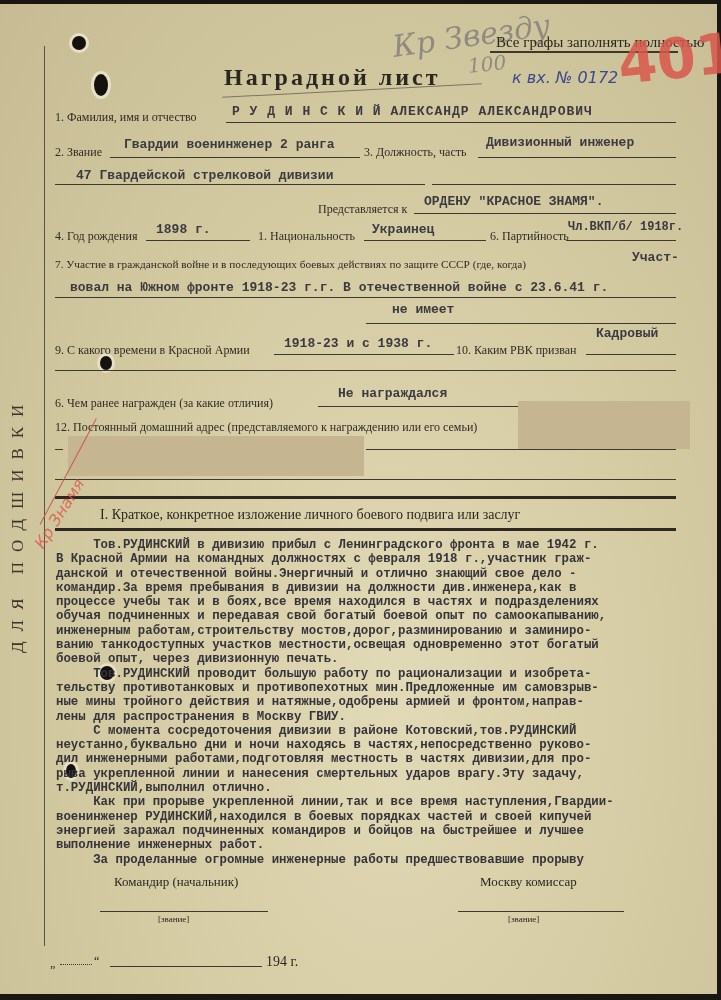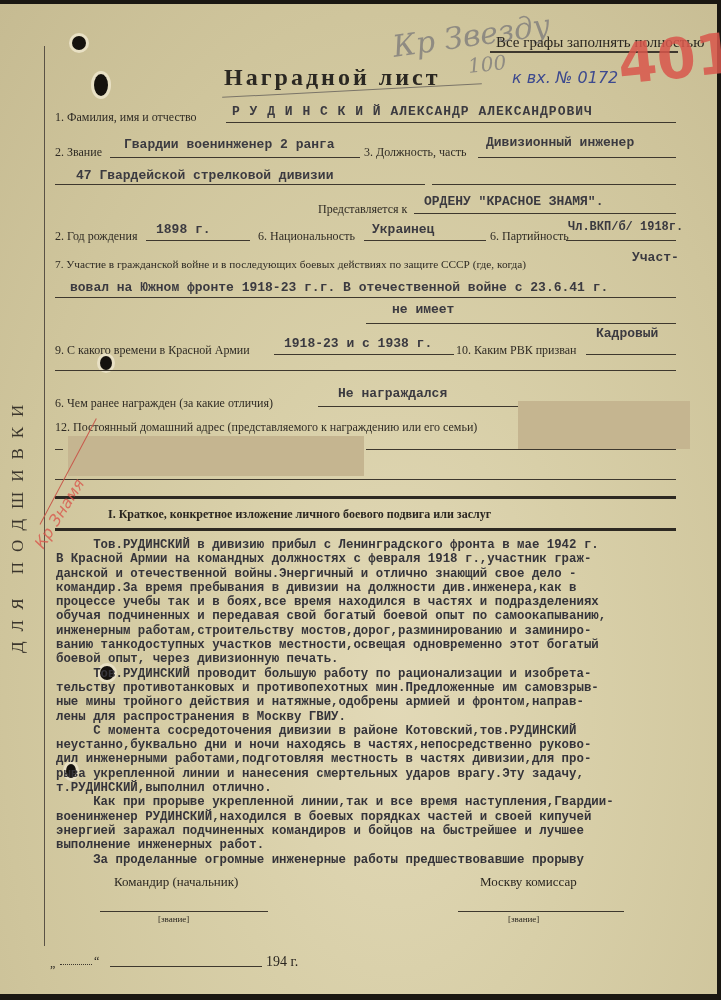--- a/index.html
+++ b/index.html
@@ -68,24 +68,24 @@
   <div class="abs typed" style="left:486px;top:131px;">Дивизионный инженер</div>
   <div class="rule" style="left:478px;top:153px;width:198px;"></div>
   <div class="abs typed" style="left:76px;top:164px;">47 Гвардейской стрелковой дивизии</div>
   <div class="rule" style="left:55px;top:180px;width:370px;"></div>
   <div class="rule" style="left:432px;top:180px;width:244px;"></div>
 
   <div class="abs label" style="left:318px;top:198px;">Представляется к</div>
   <div class="abs typed" style="left:424px;top:190px;">ОРДЕНУ "КРАСНОЕ ЗНАМЯ".</div>
   <div class="rule" style="left:414px;top:209px;width:262px;"></div>
 
-  <div class="abs label" style="left:55px;top:225px;">2. Год рождения</div>
+  <div class="abs label" style="left:55px;top:225px;">4. Год рождения</div>
   <div class="abs typed" style="left:156px;top:218px;">1898 г.</div>
   <div class="rule" style="left:146px;top:236px;width:104px;"></div>
-  <div class="abs label" style="left:258px;top:225px;">6. Национальность</div>
+  <div class="abs label" style="left:258px;top:225px;">1. Национальность</div>
   <div class="abs typed" style="left:372px;top:218px;">Украинец</div>
   <div class="rule" style="left:364px;top:236px;width:122px;"></div>
   <div class="abs label" style="left:490px;top:225px;">6. Партийность</div>
   <div class="abs typed" style="left:568px;top:216px;font-size:12px;">Чл.ВКП/б/ 1918г.</div>
   <div class="rule" style="left:566px;top:236px;width:110px;"></div>
 
   <div class="abs label" style="left:55px;top:254px;font-size:11.3px;">7. Участие в гражданской войне и в последующих боевых действиях по защите СССР (где, когда)</div>
   <div class="abs typed" style="left:632px;top:246px;">Участ-</div>
   <div class="abs typed" style="left:70px;top:276px;">вовал на Южном фронте 1918-23 г.г. В отечественной войне с 23.6.41 г.</div>
   <div class="rule" style="left:55px;top:293px;width:621px;"></div>
@@ -109,21 +109,21 @@
   <div class="redacted" style="left:518px;top:397px;width:172px;height:48px;"></div>
   <div class="redacted" style="left:68px;top:432px;width:296px;height:40px;"></div>
   <div class="rule" style="left:55px;top:445px;width:8px;"></div>
   <div class="rule" style="left:366px;top:445px;width:310px;"></div>
   <div class="rule" style="left:55px;top:475px;width:621px;"></div>
   <div class="thick" style="left:55px;top:492px;width:621px;"></div>
 
   <div class="abs red-mark" style="left:20px;top:500px;font-size:16px;font-weight:normal;font-style:italic;transform:rotate(-58deg);opacity:.8;">Кр Знамя</div>
   <div class="rule" style="left:40px;top:520px;width:120px;height:1px;background:#c85a4c;transform:rotate(-62deg);transform-origin:left;"></div>
 
-  <div class="abs serif" style="left:108px;top:503px;font-size:12px;font-weight:bold;">I. Краткое, конкретное изложение личного боевого подвига или заслуг</div>
+  <div class="abs serif" style="left:100px;top:503px;font-size:14px;font-weight:normal;">I. Краткое, конкретное изложение личного боевого подвига или заслуг</div>
   <div class="thick" style="left:55px;top:524px;width:621px;"></div>
 
   <div class="body-text"><div>     Тов.РУДИНСКИЙ в дивизию прибыл с Ленинградского фронта в мае 1942 г.</div><div>В Красной Армии на командных должностях с февраля 1918 г.,участник граж-</div><div>данской и отечественной войны.Энергичный и отлично знающий свое дело -</div><div>командир.За время пребывания в дивизии на должности див.инженера,как в</div><div>процессе учебы так и в боях,все время находился в частях и подразделениях</div><div>обучая подчиненных и передавая свой богатый боевой опыт по самоокапыванию,</div><div>инженерным работам,строительству мостов,дорог,разминированию и заминиро-</div><div>ванию танкодоступных участков местности,освещая одновременно этот богатый</div><div>боевой опыт, через дивизионную печать.</div><div>     Тов.РУДИНСКИЙ проводит большую работу по рационализации и изобрета-</div><div>тельству противотанковых и противопехотных мин.Предложенные им самовзрыв-</div><div>ные мины тройного действия и натяжные,одобрены армией и фронтом,направ-</div><div>лены для распространения в Москву ГВИУ.</div><div>     С момента сосредоточения дивизии в районе Котовский,тов.РУДИНСКИЙ</div><div>неустанно,буквально дни и ночи находясь в частях,непосредственно руково-</div><div>дил инженерными работами,подготовляя местность в частях дивизии,для про-</div><div>рыва укрепленной линии и нанесения смертельных ударов врагу.Эту задачу,</div><div>т.РУДИНСКИЙ,выполнил отлично.</div><div>     Как при прорыве укрепленной линии,так и все время наступления,Гвардии-</div><div>военинженер РУДИНСКИЙ,находился в боевых порядках частей и своей кипучей</div><div>энергией заражал подчиненных командиров и бойцов на быстрейшее и лучшее</div><div>выполнение инженерных работ.</div><div>     За проделанные огромные инженерные работы предшествовавшие прорыву</div></div>
 
   <div class="abs serif" style="left:114px;top:870px;font-size:13px;">Командир (начальник)</div>
   <div class="abs serif" style="left:480px;top:870px;font-size:13px;">Москву комиссар</div>
   <div class="rule" style="left:100px;top:907px;width:168px;"></div>
   <div class="rule" style="left:458px;top:907px;width:166px;"></div>
   <div class="abs serif" style="left:158px;top:910px;font-size:9px;">[звание]</div>
   <div class="abs serif" style="left:508px;top:910px;font-size:9px;">[звание]</div>

